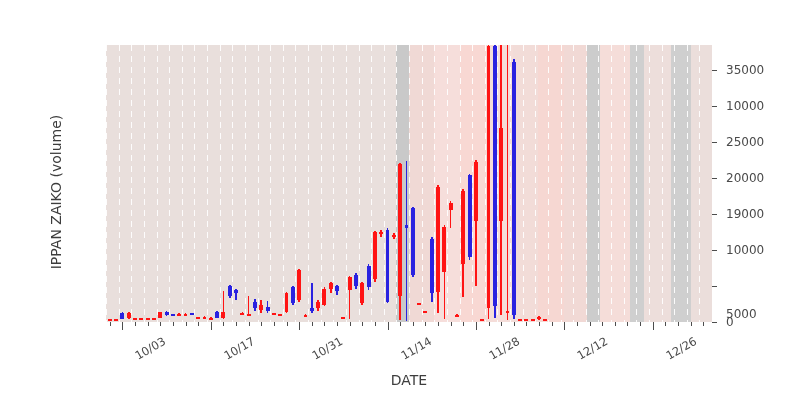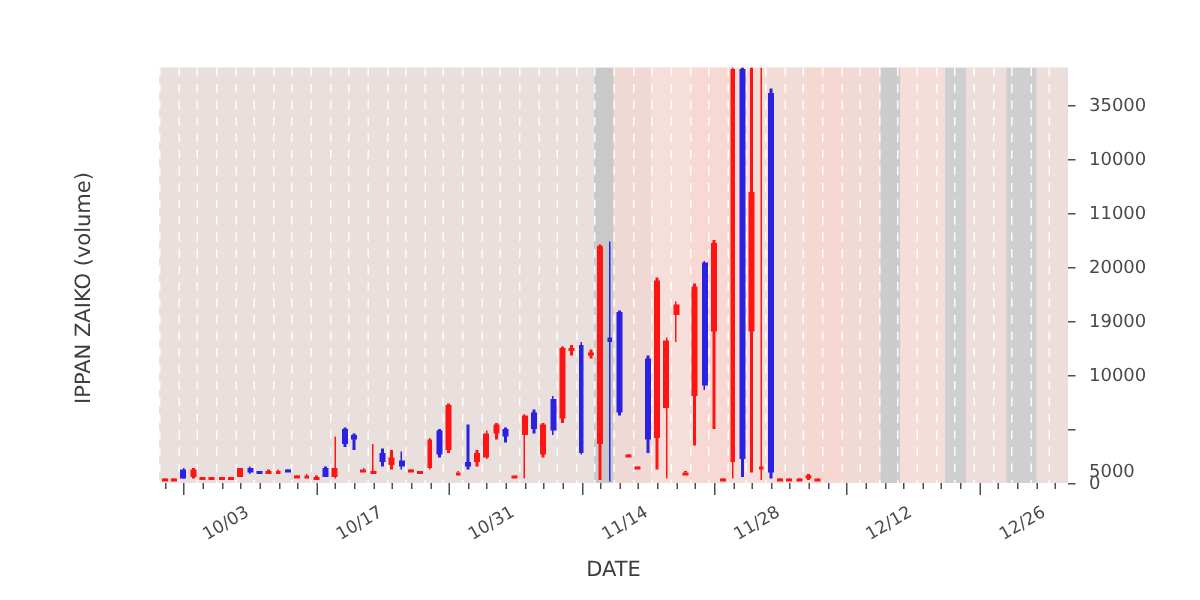--- a/index.html
+++ b/index.html
@@ -458,21 +458,21 @@
       <div class="xlab" style="left: 481.913px; top: 334px;">11/28</div>
       <div class="xlab" style="left: 570.287px; top: 334px;">12/12</div>
       <div class="xlab" style="left: 658.662px; top: 334px;">12/26</div>
     </div>
   <div id="ytick-labels">
       <div class="ylab" style="left: 726px; top: 322px;">0</div>
       <div class="ylab" style="left: 726px; top: 286.026px; margin-top: 28px;">5000</div>
       <div class="ylab" style="left: 726px; top: 250.052px;">10000</div>
       <div class="ylab" style="left: 726px; top: 214.078px;">19000</div>
       <div class="ylab" style="left: 726px; top: 178.104px;">20000</div>
-      <div class="ylab" style="left: 726px; top: 142.13px;">11000</div>
+      <div class="ylab" style="left: 726px; top: 142.13px;">25000</div>
       <div class="ylab" style="left: 726px; top: 106.156px;">10000</div>
       <div class="ylab" style="left: 726px; top: 70.1818px;">35000</div>
     </div>
 
   <div id="xaxis-title">DATE</div>
   <div id="yaxis-title">IPPAN ZAIKO (volume)</div>
 
 </div>
 
 </body></html>

